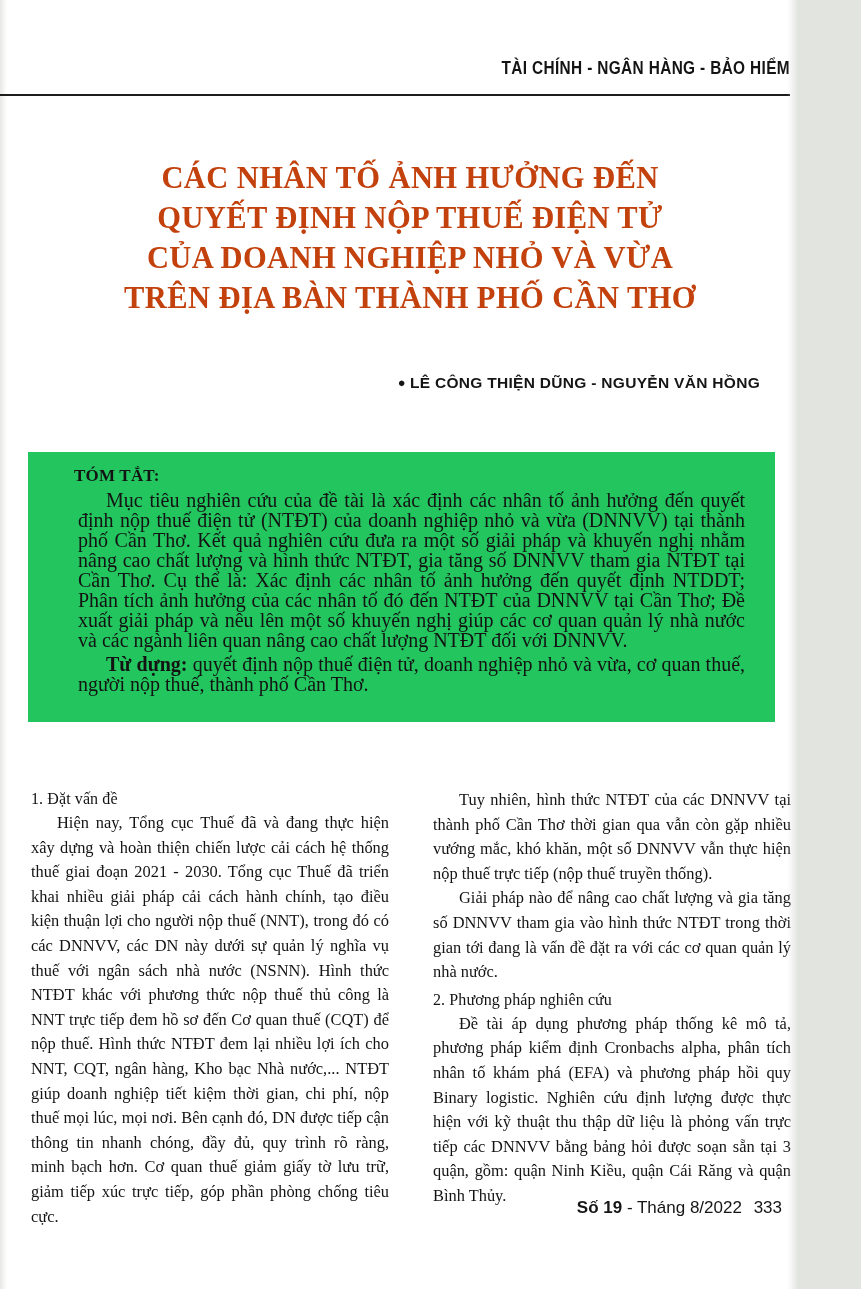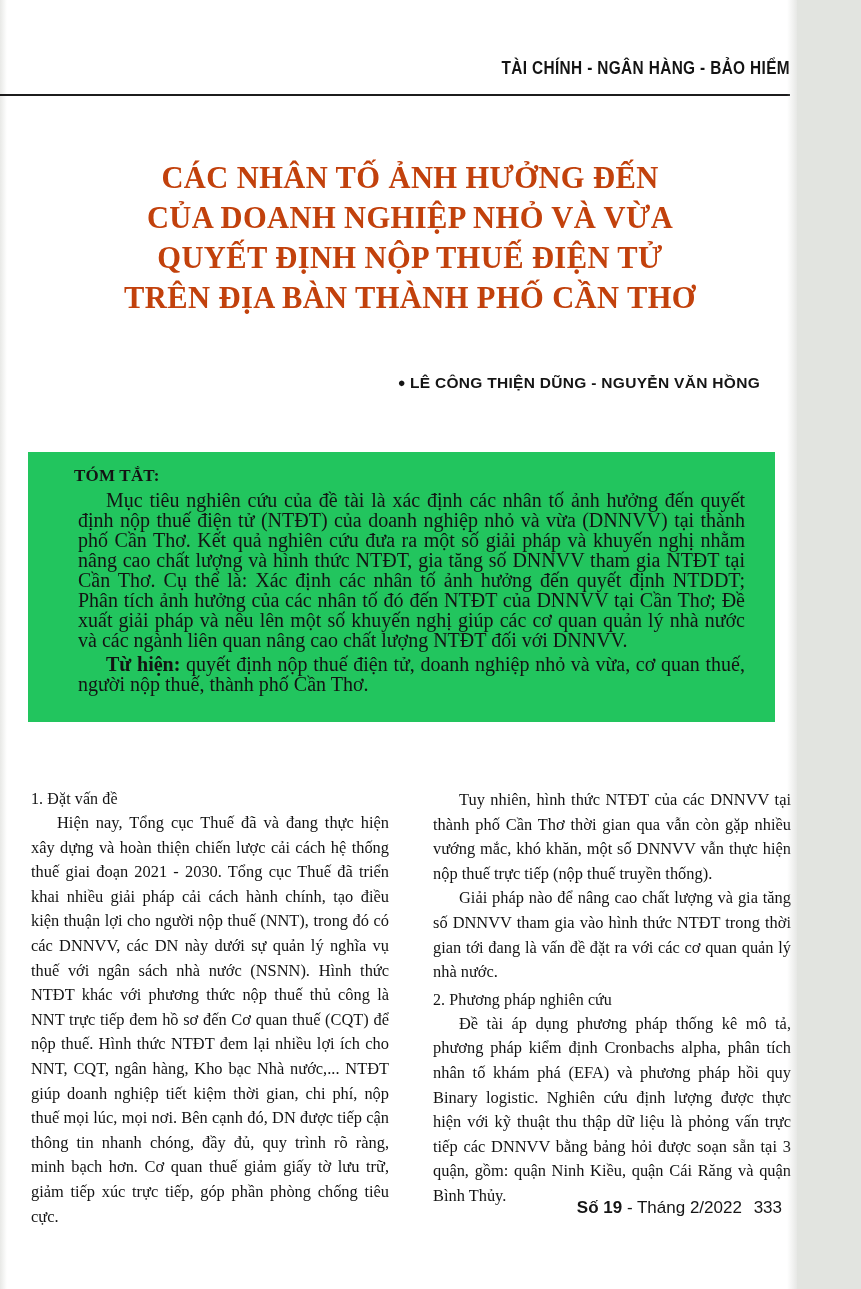--- a/index.html
+++ b/index.html
@@ -180,49 +180,49 @@
 
 <div class="page">
 
   <div class="scan-left-edge"></div>
 
   <div class="running-head">TÀI CHÍNH - NGÂN HÀNG - BẢO HIỂM</div>
   <div class="head-rule"></div>
 
   <div class="title-block">
     <div class="tline">CÁC NHÂN TỐ ẢNH HƯỞNG ĐẾN</div>
+    <div class="tline">QUYẾT ĐỊNH NỘP THUẾ ĐIỆN TỬ</div>
     <div class="tline">CỦA DOANH NGHIỆP NHỎ VÀ VỪA</div>
-    <div class="tline">QUYẾT ĐỊNH NỘP THUẾ ĐIỆN TỬ</div>
     <div class="tline">TRÊN ĐỊA BÀN THÀNH PHỐ CẦN THƠ</div>
   </div>
 
   <div class="byline">
     <span class="bullet">●</span><span>LÊ CÔNG THIỆN DŨNG - NGUYỄN VĂN HỒNG</span>
   </div>
 
   <div class="abstract">
     <div class="abstract-label">TÓM TẮT:</div>
     <p>Mục tiêu nghiên cứu của đề tài là xác định các nhân tố ảnh hưởng đến quyết định nộp thuế điện tử (NTĐT) của doanh nghiệp nhỏ và vừa (DNNVV) tại thành phố Cần Thơ. Kết quả nghiên cứu đưa ra một số giải pháp và khuyến nghị nhằm nâng cao chất lượng và hình thức NTĐT, gia tăng số DNNVV tham gia NTĐT tại Cần Thơ. Cụ thể là: Xác định các nhân tố ảnh hưởng đến quyết định NTDDT; Phân tích ảnh hưởng của các nhân tố đó đến NTĐT của DNNVV tại Cần Thơ; Đề xuất giải pháp và nêu lên một số khuyến nghị giúp các cơ quan quản lý nhà nước và các ngành liên quan nâng cao chất lượng NTĐT đối với DNNVV.</p>
-    <p><span class="kw-label">Từ hiện:</span><span> quyết định  nộp thuế điện tử, doanh nghiệp nhỏ và vừa, cơ quan thuế, người nộp thuế, thành phố Cần Thơ.</span></p>
+    <p><span class="kw-label">Từ dựng:</span><span> quyết định  nộp thuế điện tử, doanh nghiệp nhỏ và vừa, cơ quan thuế, người nộp thuế, thành phố Cần Thơ.</span></p>
   </div>
 
   <div class="col col-left">
     <h2>1. Đặt vấn đề</h2>
     <p>Hiện nay, Tổng cục Thuế đã và đang thực hiện xây dựng và hoàn thiện chiến lược cải cách hệ thống thuế giai đoạn 2021 - 2030. Tổng cục Thuế đã triển khai nhiều giải pháp cải cách hành chính, tạo điều kiện thuận lợi cho người nộp thuế (NNT), trong đó có các DNNVV, các DN này dưới sự quản lý nghĩa vụ thuế với ngân sách nhà nước (NSNN). Hình thức NTĐT khác với phương thức nộp thuế thủ công là NNT  trực tiếp đem hồ sơ đến Cơ quan thuế (CQT) để nộp thuế. Hình thức NTĐT đem lại nhiều lợi ích cho NNT, CQT, ngân hàng, Kho bạc Nhà nước,... NTĐT giúp doanh nghiệp tiết kiệm thời gian, chi phí, nộp thuế mọi lúc, mọi nơi. Bên cạnh đó, DN được tiếp cận thông tin nhanh chóng, đầy đủ, quy trình rõ ràng, minh bạch hơn. Cơ quan thuế giảm giấy tờ lưu trữ, giảm tiếp xúc trực tiếp, góp phần phòng chống tiêu cực.</p>
   </div>
 
   <div class="col col-right">
     <p>Tuy nhiên, hình thức NTĐT của các DNNVV tại thành phố Cần Thơ thời gian qua vẫn còn gặp nhiều vướng mắc, khó khăn, một số DNNVV vẫn thực hiện nộp thuế trực tiếp (nộp thuế truyền thống).</p>
     <p>Giải pháp nào để nâng cao chất lượng và gia tăng số DNNVV tham gia vào hình thức NTĐT trong thời gian tới đang là vấn đề đặt ra với các cơ quan quản lý nhà nước.</p>
     <h2 class="spaced">2. Phương pháp nghiên cứu</h2>
     <p>Đề tài áp dụng phương pháp thống kê mô tả, phương pháp kiểm định Cronbachs alpha, phân tích nhân tố khám phá (EFA) và phương pháp hồi quy Binary logistic. Nghiên cứu định lượng được thực hiện với kỹ thuật thu thập dữ liệu là phỏng vấn trực tiếp các DNNVV bằng bảng hỏi được soạn sẵn tại 3 quận, gồm: quận Ninh Kiều, quận Cái Răng và quận Bình Thủy.</p>
   </div>
 
   <div class="footer">
     <span class="issue">Số 19</span>
-    <span>- Tháng 2/2022</span>
+    <span>- Tháng 8/2022</span>
     <span class="pageno">333</span>
   </div>
 
   <div class="scan-gutter-soft"></div>
   <div class="scan-gutter"></div>
 
 </div>
 
 </body></html>

